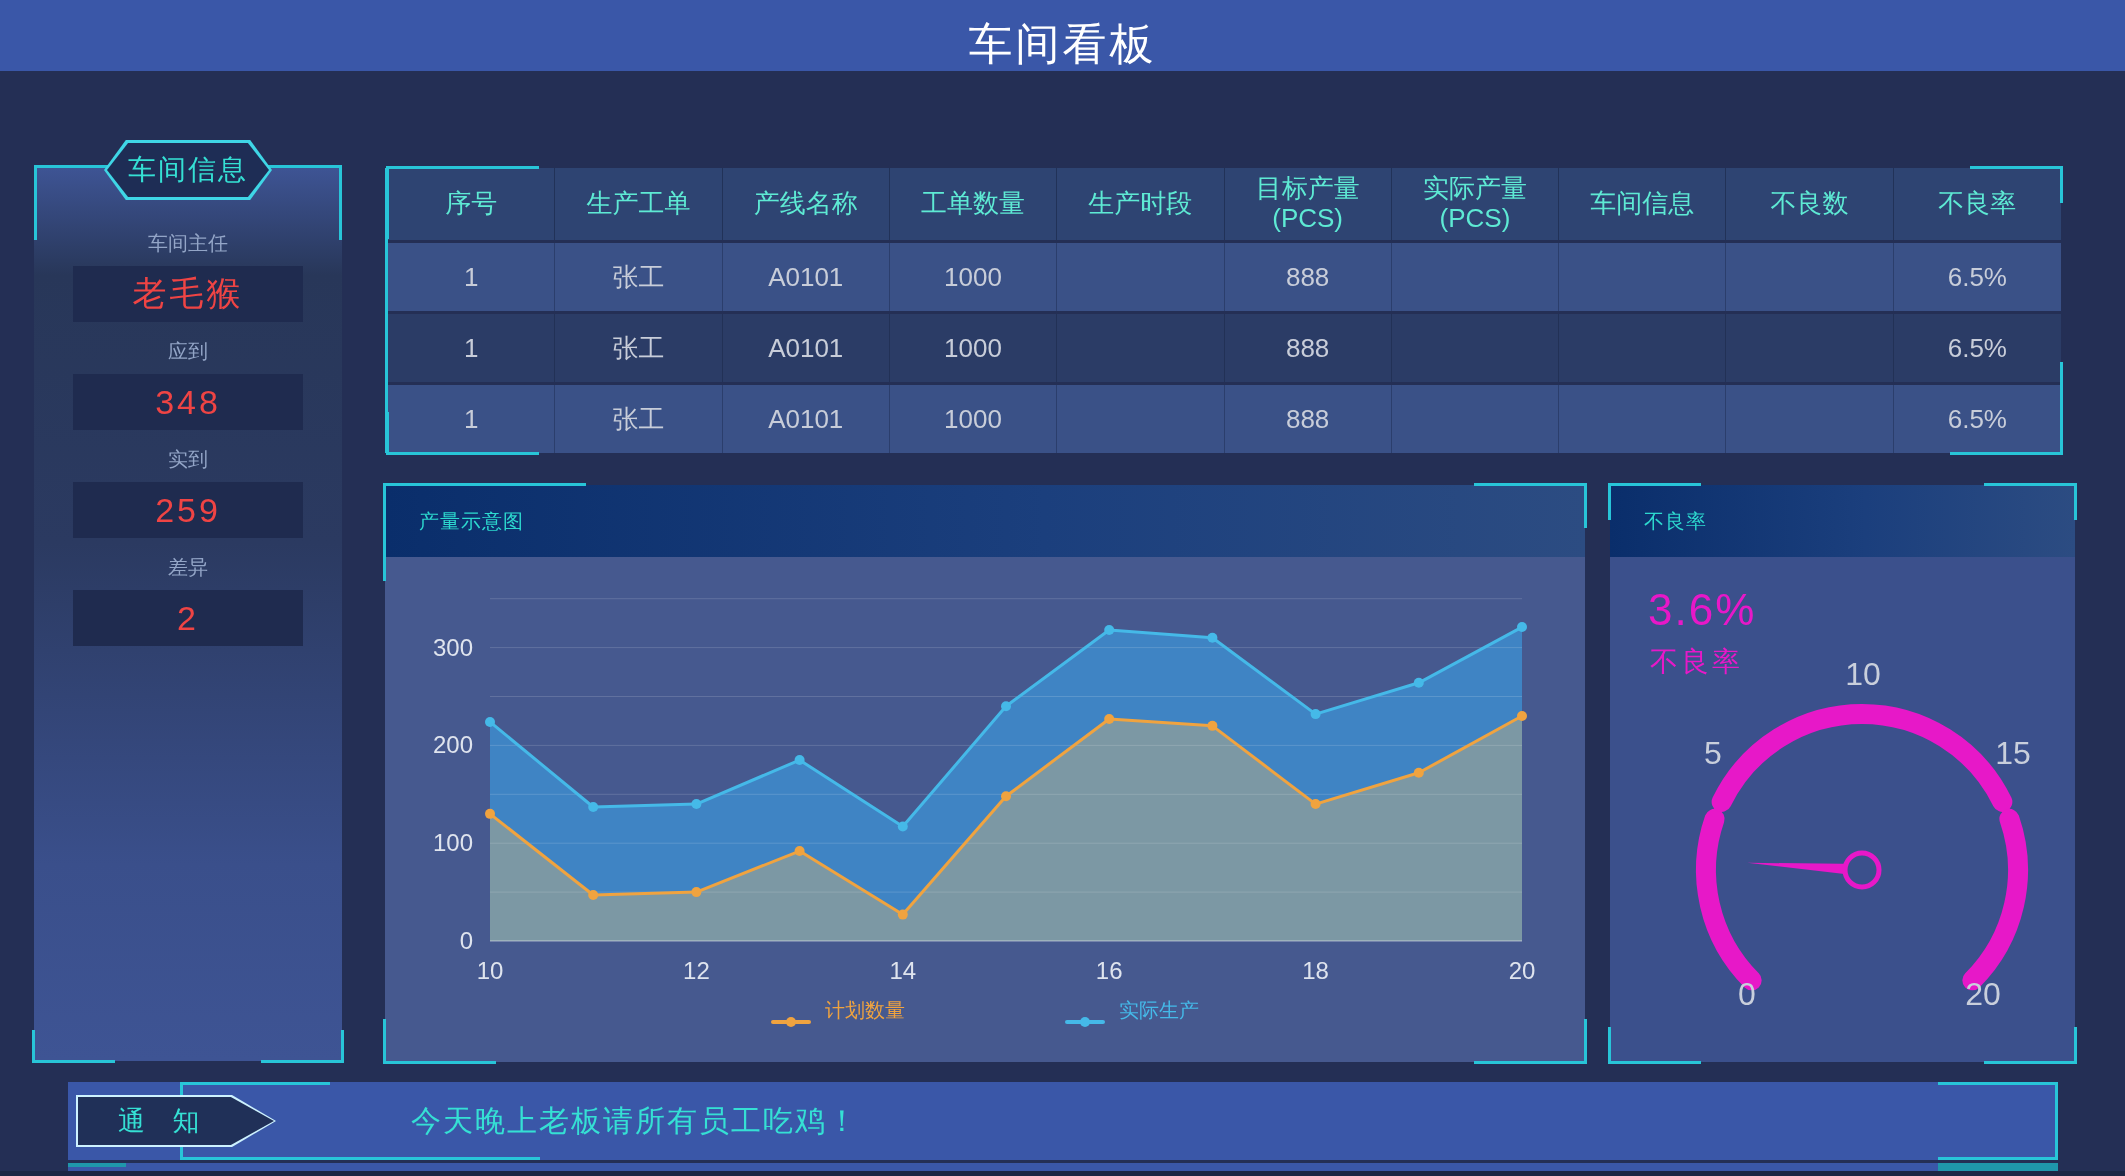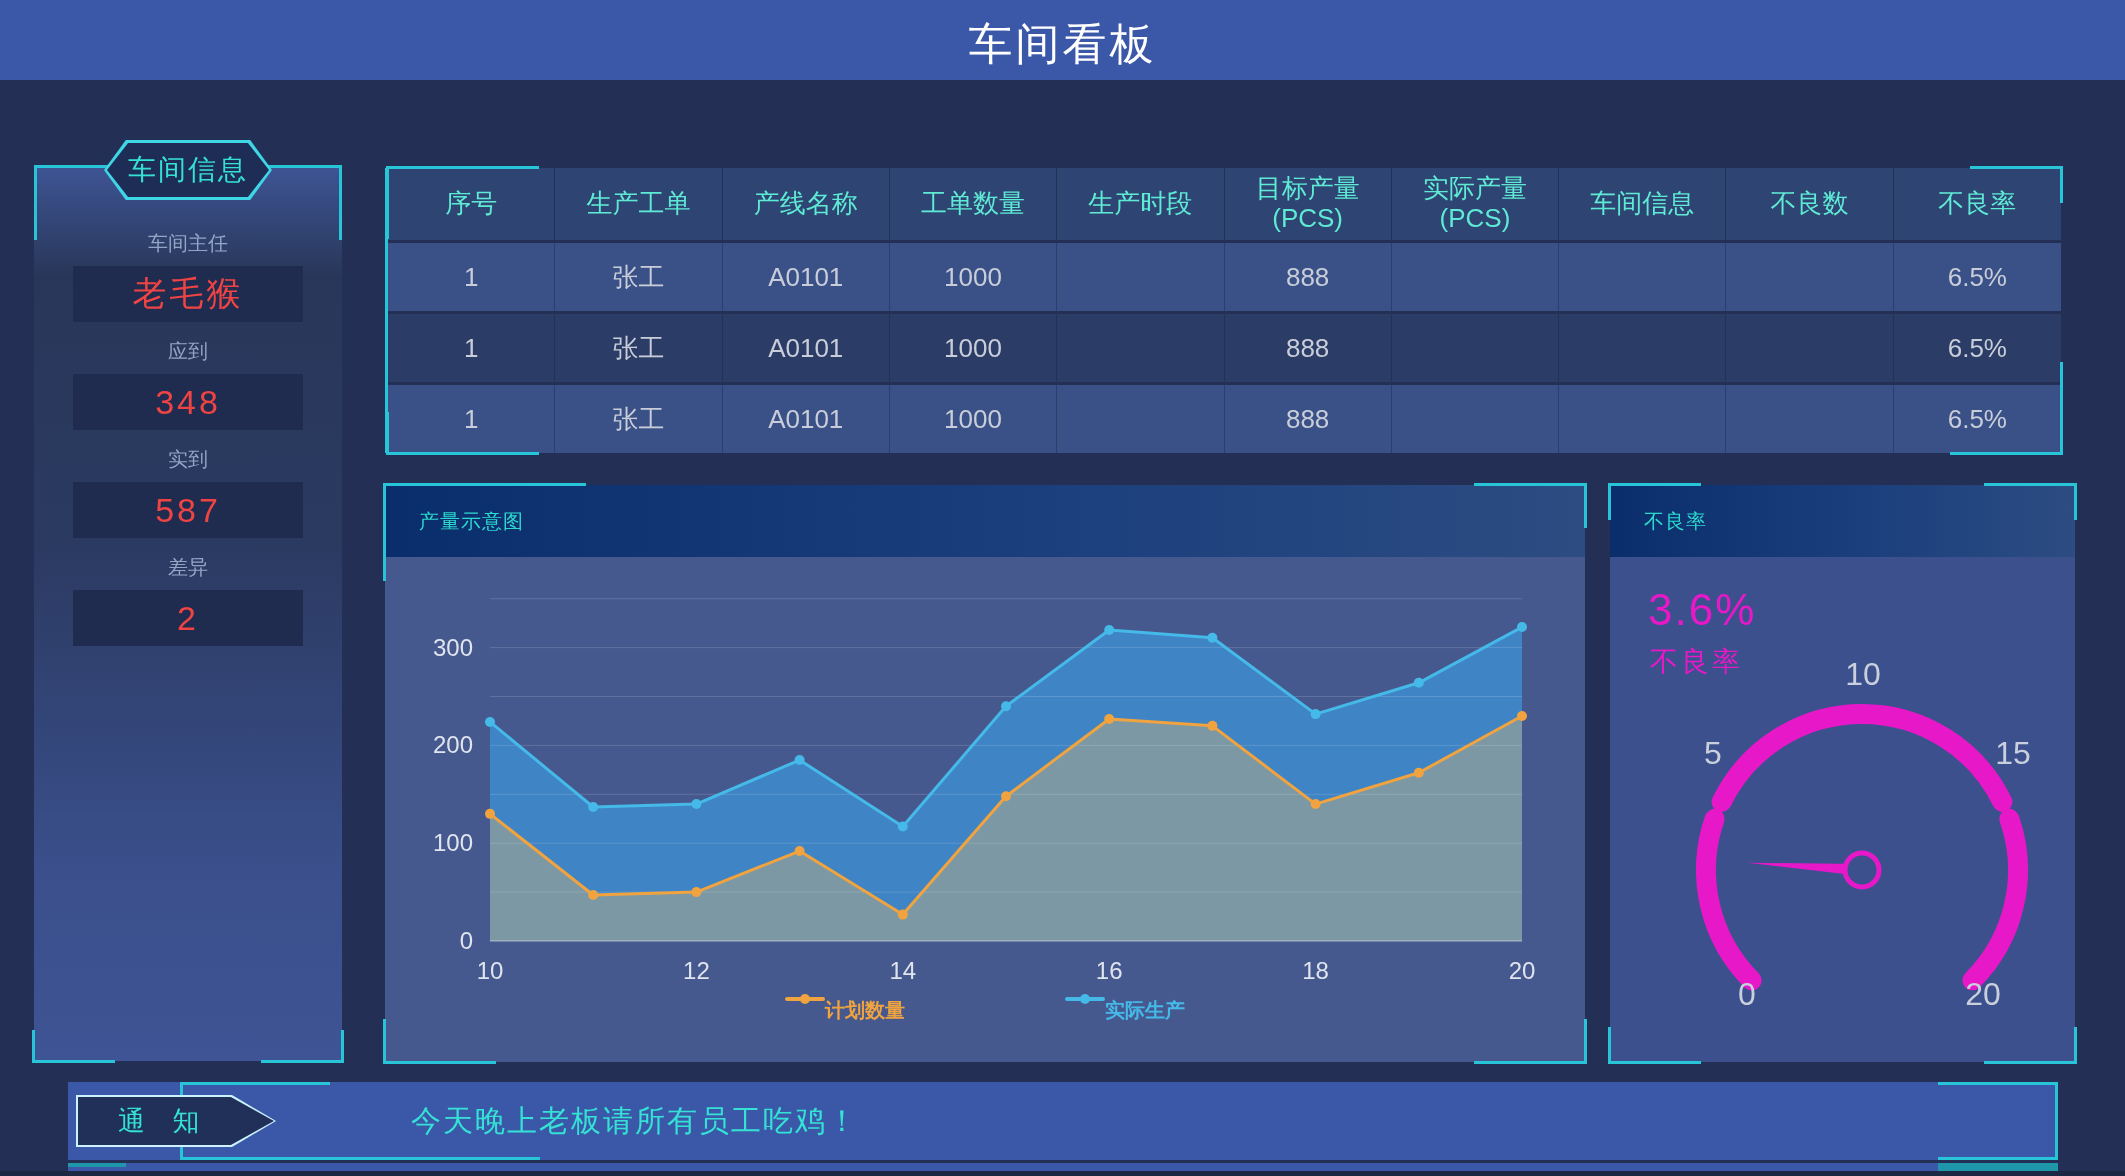--- a/index.html
+++ b/index.html
@@ -1,19 +1,19 @@
 <!DOCTYPE html>
 <html><head>
 <meta charset="utf-8">
 <style>
   html,body{margin:0;padding:0;background:#16203c;}
   .stage{position:relative;width:2125px;height:1176px;background:#242f55;overflow:hidden;
          font-family:"Liberation Sans","DejaVu Sans",sans-serif;}
   
-  .top-header{position:absolute;left:0;top:0;width:100%;height:80px;background:#3a57a8;}
+  .top-header{position:absolute;left:0;top:0;width:100%;height:71px;background:#3a57a8;}
   .page-title{margin:0;color:#ffffff;font-size:44px;font-weight:400;letter-spacing:3px;
               text-align:center;line-height:88px;}
   
   .bk{position:absolute;width:110px;height:42px;border:0 solid #28c5d8;pointer-events:none;z-index:5;}
   .bk.tl{top:-2px;left:-2px;border-top-width:3px;border-left-width:3px}
   .bk.tr{top:-2px;right:-2px;border-top-width:3px;border-right-width:3px}
   .bk.bl{bottom:-2px;left:-2px;border-bottom-width:3px;border-left-width:3px}
   .bk.br{bottom:-2px;right:-2px;border-bottom-width:3px;border-right-width:3px}
   
   .sidebar{position:absolute;left:34px;top:165px;width:308px;height:893px;
@@ -48,21 +48,21 @@
   .t-cell:last-child{border-right:none;}
   
   .panel{position:absolute;}
   .panel-title{height:72px;display:flex;align-items:center;padding-left:34px;
                background:linear-gradient(90deg,#0a2e6b 0%,#1b3f7d 55%,#2c4c82 100%);
                color:#2dd9cf;font-size:20px;letter-spacing:1px;}
   .chart-panel{left:385px;top:485px;width:1200px;height:577px;}
   .chart-body{position:absolute;left:0;right:0;top:72px;bottom:0;background:#46598f;}
   .chart-body svg{position:absolute;left:0;top:0;}
   .legend{position:absolute;left:0;right:0;top:440px;display:flex;justify-content:center;gap:160px;}
-  .legend-item{display:flex;align-items:flex-start;font-weight:bold;}
+  .legend-item{display:flex;align-items:flex-end;gap:14px;}
   .l-line{position:relative;width:40px;height:4px;border-radius:2px;}
   .l-dot{position:absolute;left:50%;top:50%;width:10px;height:10px;border-radius:50%;
          transform:translate(-50%,-50%);}
   .l-text{font-size:20px;}
   .gauge-panel{left:1610px;top:485px;width:465px;height:577px;}
   .gauge-body{position:absolute;left:0;right:0;top:72px;bottom:0;background:#3b508c;}
   .g-value{position:absolute;left:38px;top:28px;color:#e718c8;font-size:44px;letter-spacing:2px;}
   .g-sub{position:absolute;left:40px;top:86px;color:#e718c8;font-size:28px;letter-spacing:3px;}
   
   .notice{position:absolute;left:68px;top:1082px;width:1990px;height:78px;background:#3a57a8;}
@@ -97,21 +97,21 @@
     <span class="bk br" style="width:80px;height:30px"></span>
     <div class="side-badge-outer">
       <div class="side-badge-inner">车间信息</div>
     </div>
     <div class="side-fields" id="side-fields">
         <div class="f-label">车间主任</div>
         <div class="f-box">老毛猴</div>
         <div class="f-label">应到</div>
         <div class="f-box">348</div>
         <div class="f-label">实到</div>
-        <div class="f-box">587</div>
+        <div class="f-box">259</div>
         <div class="f-label">差异</div>
         <div class="f-box">2</div>
       </div>
   </aside>
 
   <section class="prod-table" id="prod-table">
     <span class="bk tl" style="width:150px;height:70px"></span>
     <span class="bk tr" style="width:90px;height:34px"></span>
     <span class="bk bl" style="width:150px;height:40px"></span>
     <span class="bk br" style="width:110px;height:90px"></span>

